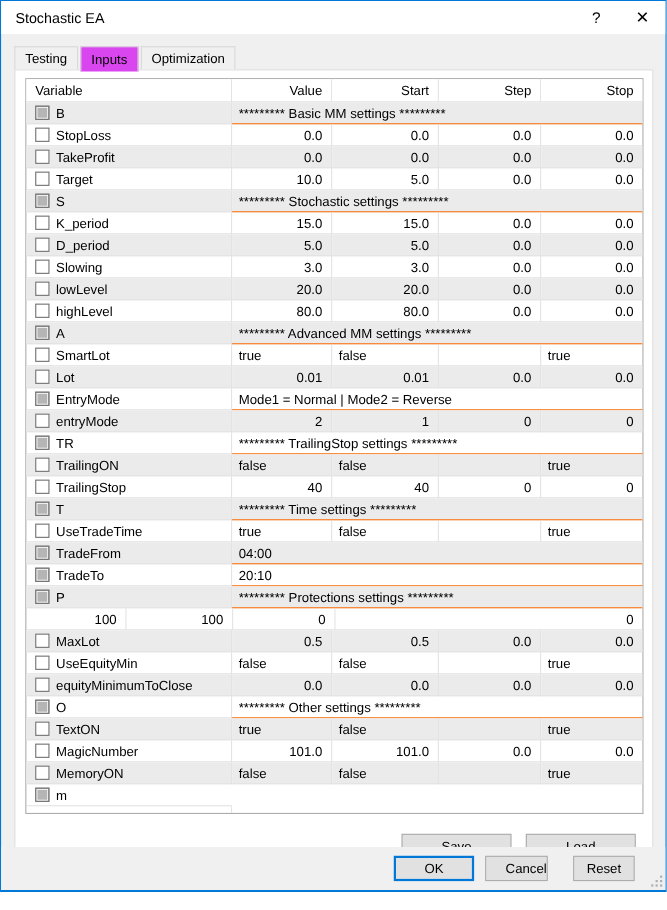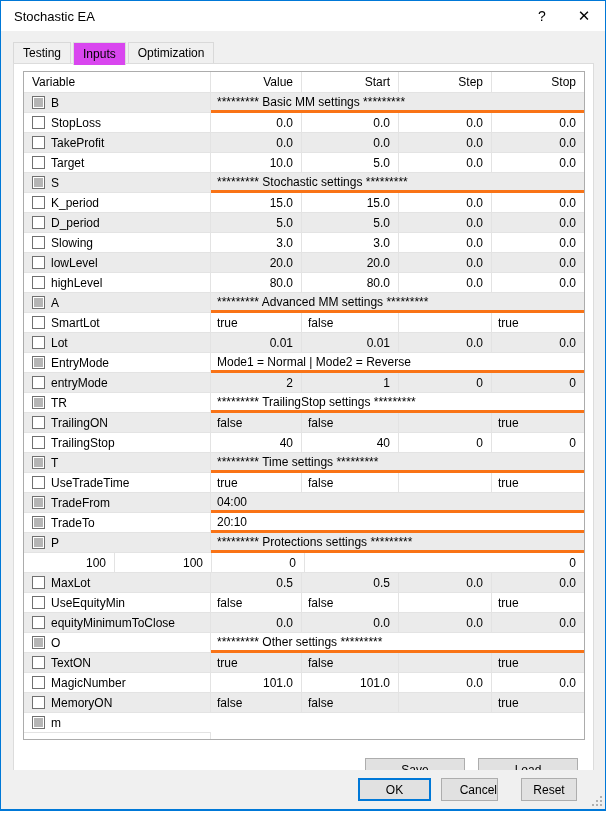--- a/index.html
+++ b/index.html
@@ -33,21 +33,21 @@
   .cell { border-right:1px solid #e3e3e3; border-bottom:1px solid #e3e3e3; display:flex; align-items:center;
     overflow:hidden; white-space:nowrap; }
   .cell:last-child { border-right:none; }
   .c-var { width:187px; padding-left:6px; }
   .c-val { width:91px; }
   .c-start { width:97px; }
   .c-step { width:93px; }
   .c-stop { flex:1; }
   .num { justify-content:flex-end; padding-right:8px; }
   .str { justify-content:flex-start; padding-left:6px; }
-  .c-span { flex:1; padding-left:6px; border-bottom:3px solid #f97316; display:flex; align-items:center; white-space:nowrap;text-align:center; }
+  .c-span { flex:1; padding-left:6px; border-bottom:1px solid #f97316; display:flex; align-items:center; white-space:nowrap;text-align:center; }
   .trow.alt .cell, .trow.alt .c-span { background:#ebebeb; }
   .trow.header .cell { background:#fff; }
   .hdr-var { padding-left:8px; }
   .filler { height:6px; display:flex; }
   .filler .f1 { width:187px; border-right:1px solid #e3e3e3; }
 
   .checkbox { width:13px; height:13px; border:1px solid #707070; background:#fff; margin:0 6px 0 2px; flex:0 0 auto; }
   .checkbox.grayed { background:#b5b5b5; box-shadow:inset 0 0 0 1px #fff; }
 
   

